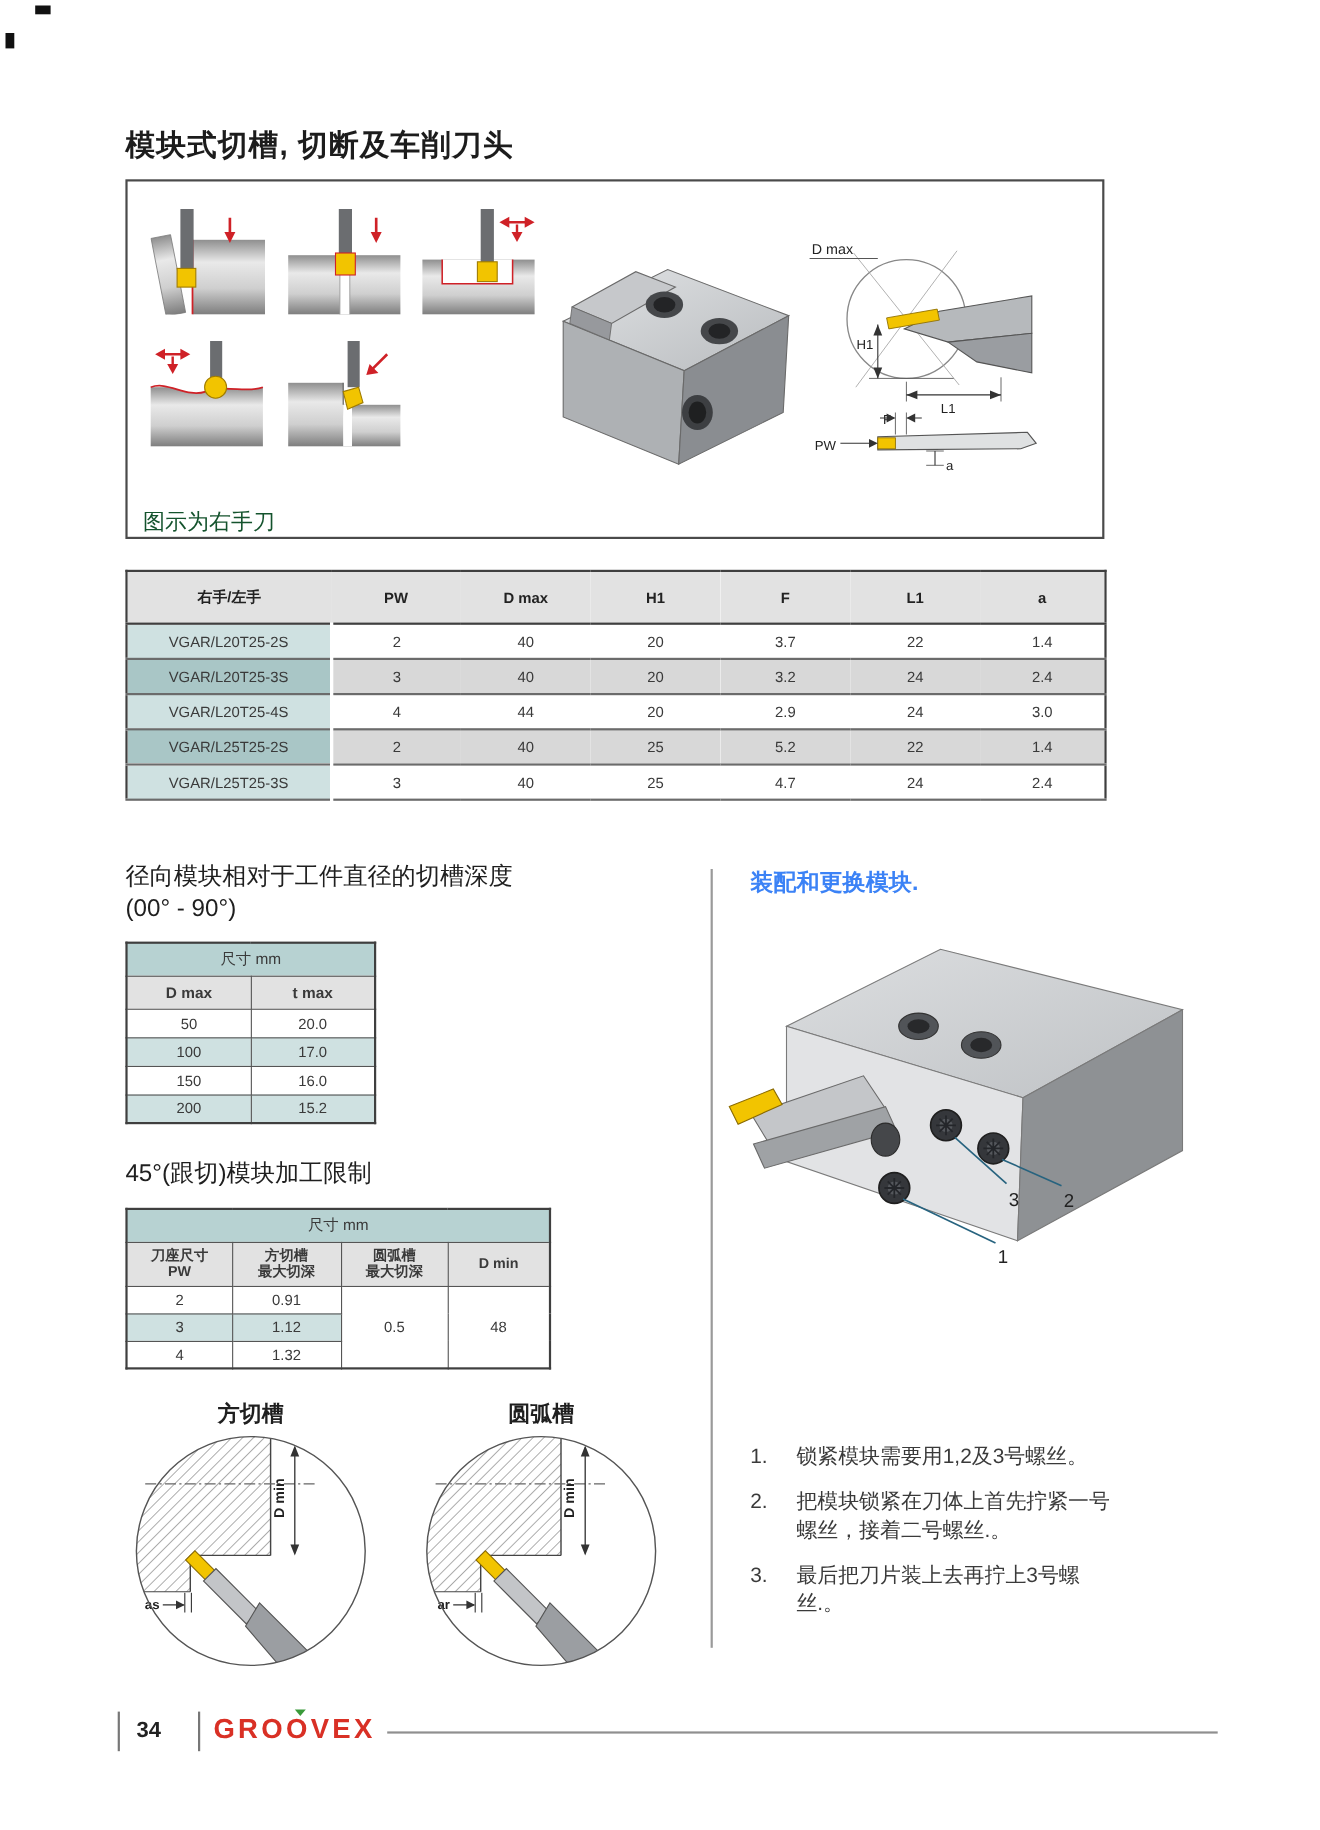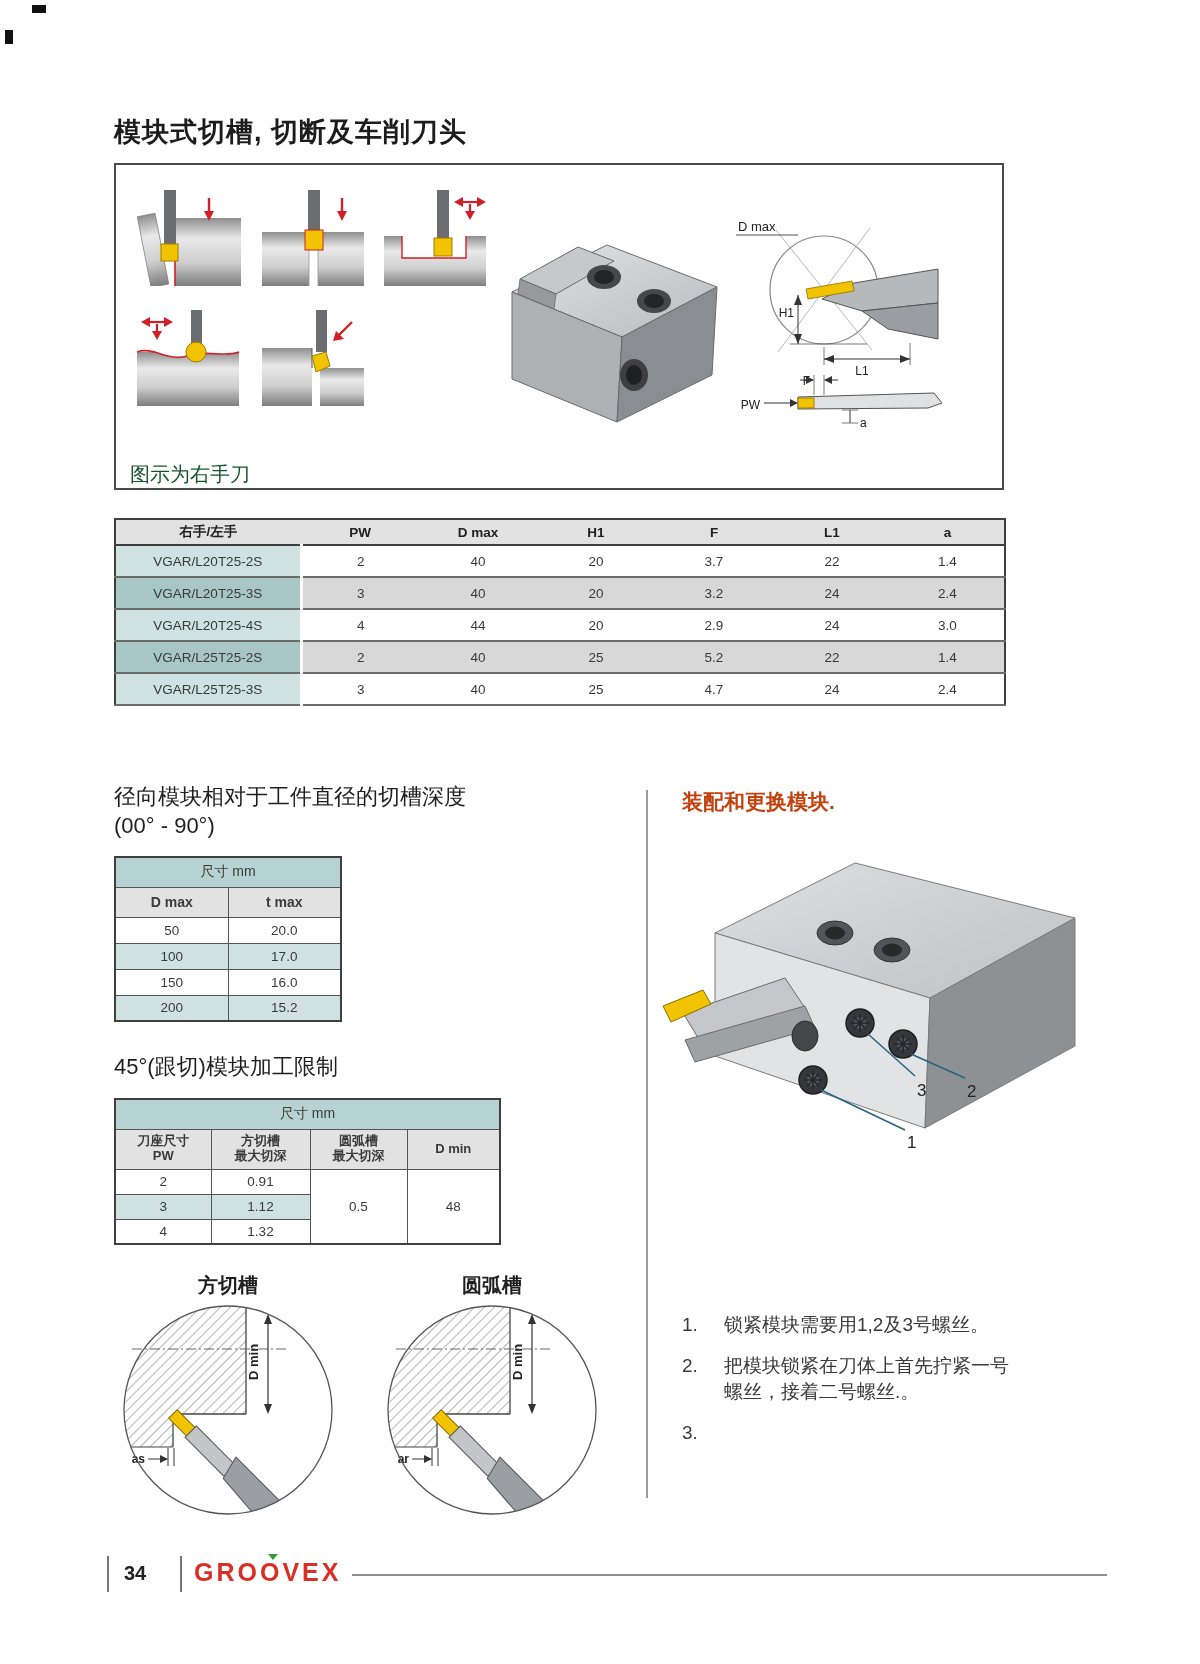--- a/index.html
+++ b/index.html
@@ -18,21 +18,21 @@
   .tool-3d { position:absolute; left:366px; top:52px; }
   .dim-diagram { position:absolute; left:586px; top:42px; }
 
   
   table { border-collapse:collapse; }
   .main-table { position:absolute; left:114px; top:518px; width:890px; table-layout:fixed;
                 border:2px solid #3f3f3f; font-size:13.5px; color:#3a3a3a; }
   .main-table th, .main-table td { text-align:center; font-weight:normal; overflow:hidden; white-space:nowrap; }
   .band-teal th { background:#b7d2d2; height:32px; font-size:14px; color:#2c2c2c; border-bottom:2px solid #3f3f3f; }
   .band-teal .dim-head { padding-left:220px; }
-  .subhead th { background:#e2e2e2; height:26px; font-weight:bold; color:#222; border-bottom:2px solid #3f3f3f; }
+  .subhead th { background:#e2e2e2; height:48px; font-weight:bold; color:#222; border-bottom:2px solid #3f3f3f; }
   .main-table td { height:32px; border-bottom:2px solid #6b6b6b; }
   .main-table tr.r-light td { background:#ffffff; }
   .main-table tr.r-dark  td { background:#d8d8d8;margin-left:47px; }
   .main-table tr.r-light td.code { background:#cfe1e1; border-right:3px solid #fff; }
   .main-table tr.r-dark  td.code { background:#a9c6c6; border-right:3px solid #fff; }
 
   
   .section-heading { position:absolute; font-weight:normal; color:#1f1f1f; font-size:22px; line-height:1.3; }
   .depth-table { position:absolute; left:114px; top:856px; width:228px; table-layout:fixed;
                  border:2px solid #3f3f3f; font-size:13.5px; color:#3a3a3a; }
@@ -50,21 +50,21 @@
                          white-space:pre-line; height:40px; }
   .limit-table td { height:25px; background:#fff; }
   .limit-table td.shade { background:#cfe1e1; }
   .limit-table td.merged { background:#fff; }
 
   .circle-title { position:absolute; width:140px; text-align:center; font-size:20px; font-weight:bold; color:#1f1f1f; }
   .groove-svg { position:absolute; }
 
   
   .col-divider { position:absolute; left:646px; top:790px; width:2px; height:708px; background:#9a9a9a; }
-  .assembly-heading { position:absolute; left:682px; top:788px; font-size:21px; font-weight:bold; color:#c2410c; }
+  .assembly-heading { position:absolute; left:682px; top:788px; font-size:21px; font-weight:bold; color:#3b82f6; }
   .assembly-svg { position:absolute; left:655px; top:838px; }
   .steps { position:absolute; left:682px; top:1312px; width:335px; display:flex; flex-direction:column; gap:14px; }
   .step { display:flex; font-size:19px; color:#3a3a3a; line-height:1.4; }
   .step .num { width:42px; flex:0 0 42px; }
 
   
   .foot-bar { position:absolute; width:2px; height:36px; background:#777; top:1556px; }
   .page-num { position:absolute; left:124px; top:1562px; font-size:20px; font-weight:bold; color:#222; }
   .brand { position:absolute; left:194px; top:1558px; font-size:25px; font-weight:bold; letter-spacing:3px; color:#d93025; }
   .brand-tri { position:absolute; left:268px; top:1554px; width:0; height:0;
@@ -504,20 +504,21 @@
     <div class="step">
       <span class="num">1.</span>
       <span>锁紧模块需要用1,2及3号螺丝。</span>
     </div>
     <div class="step">
       <span class="num">2.</span>
       <span>把模块锁紧在刀体上首先拧紧一号螺丝，接着二号螺丝.。</span>
     </div>
     <div class="step">
       <span class="num">3.</span>
+      <span>最后把刀片装上去再拧上3号螺丝.。</span>
     </div>
   </div>
 
   <div class="foot-bar" style="left:107px;"></div>
   <div class="page-num">34</div>
   <div class="foot-bar" style="left:180px;"></div>
   <div class="brand">GROOVEX</div>
   <div class="brand-tri"></div>
   <div class="foot-line"></div>
 

